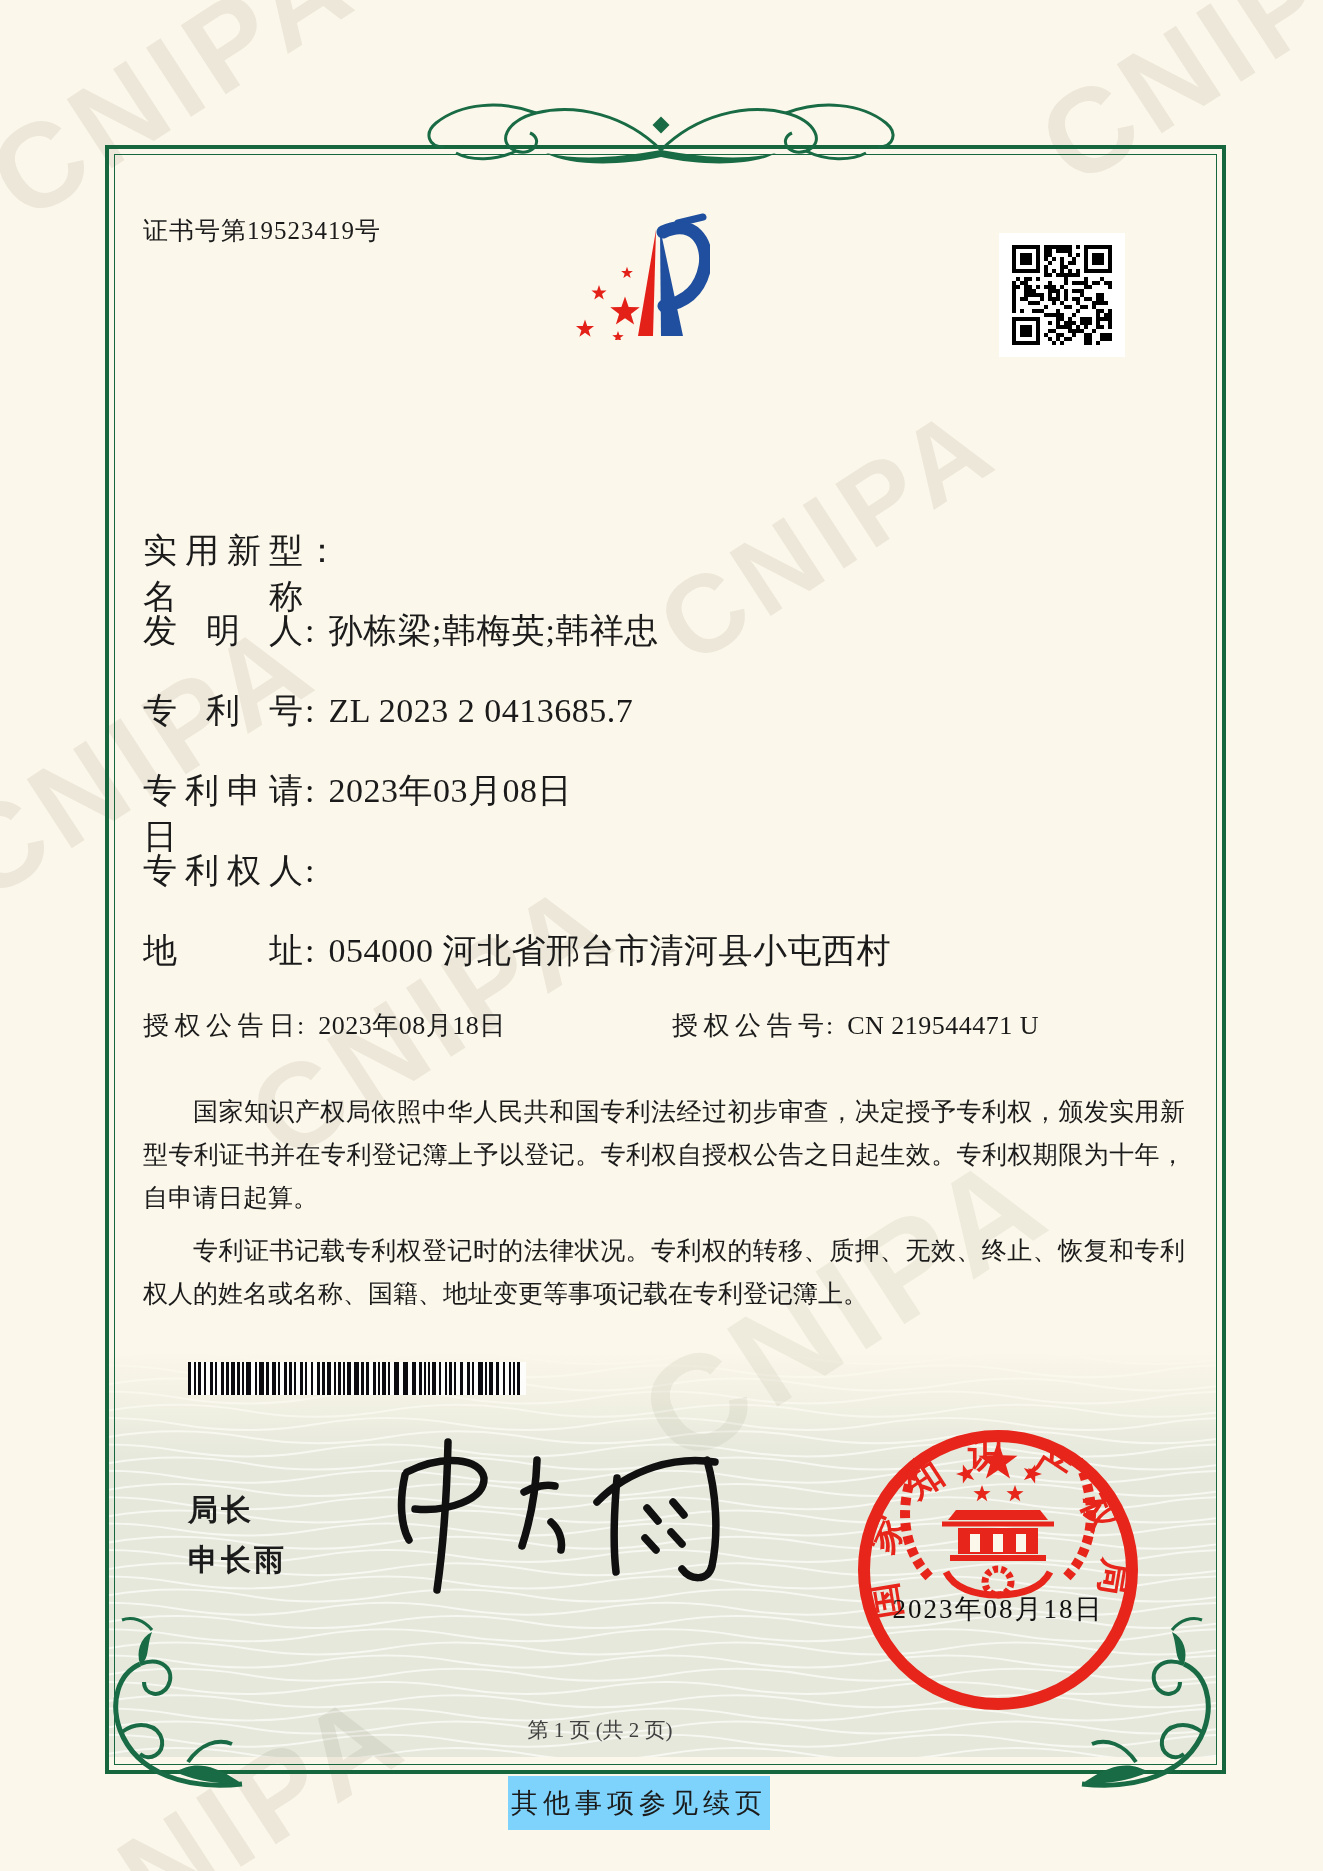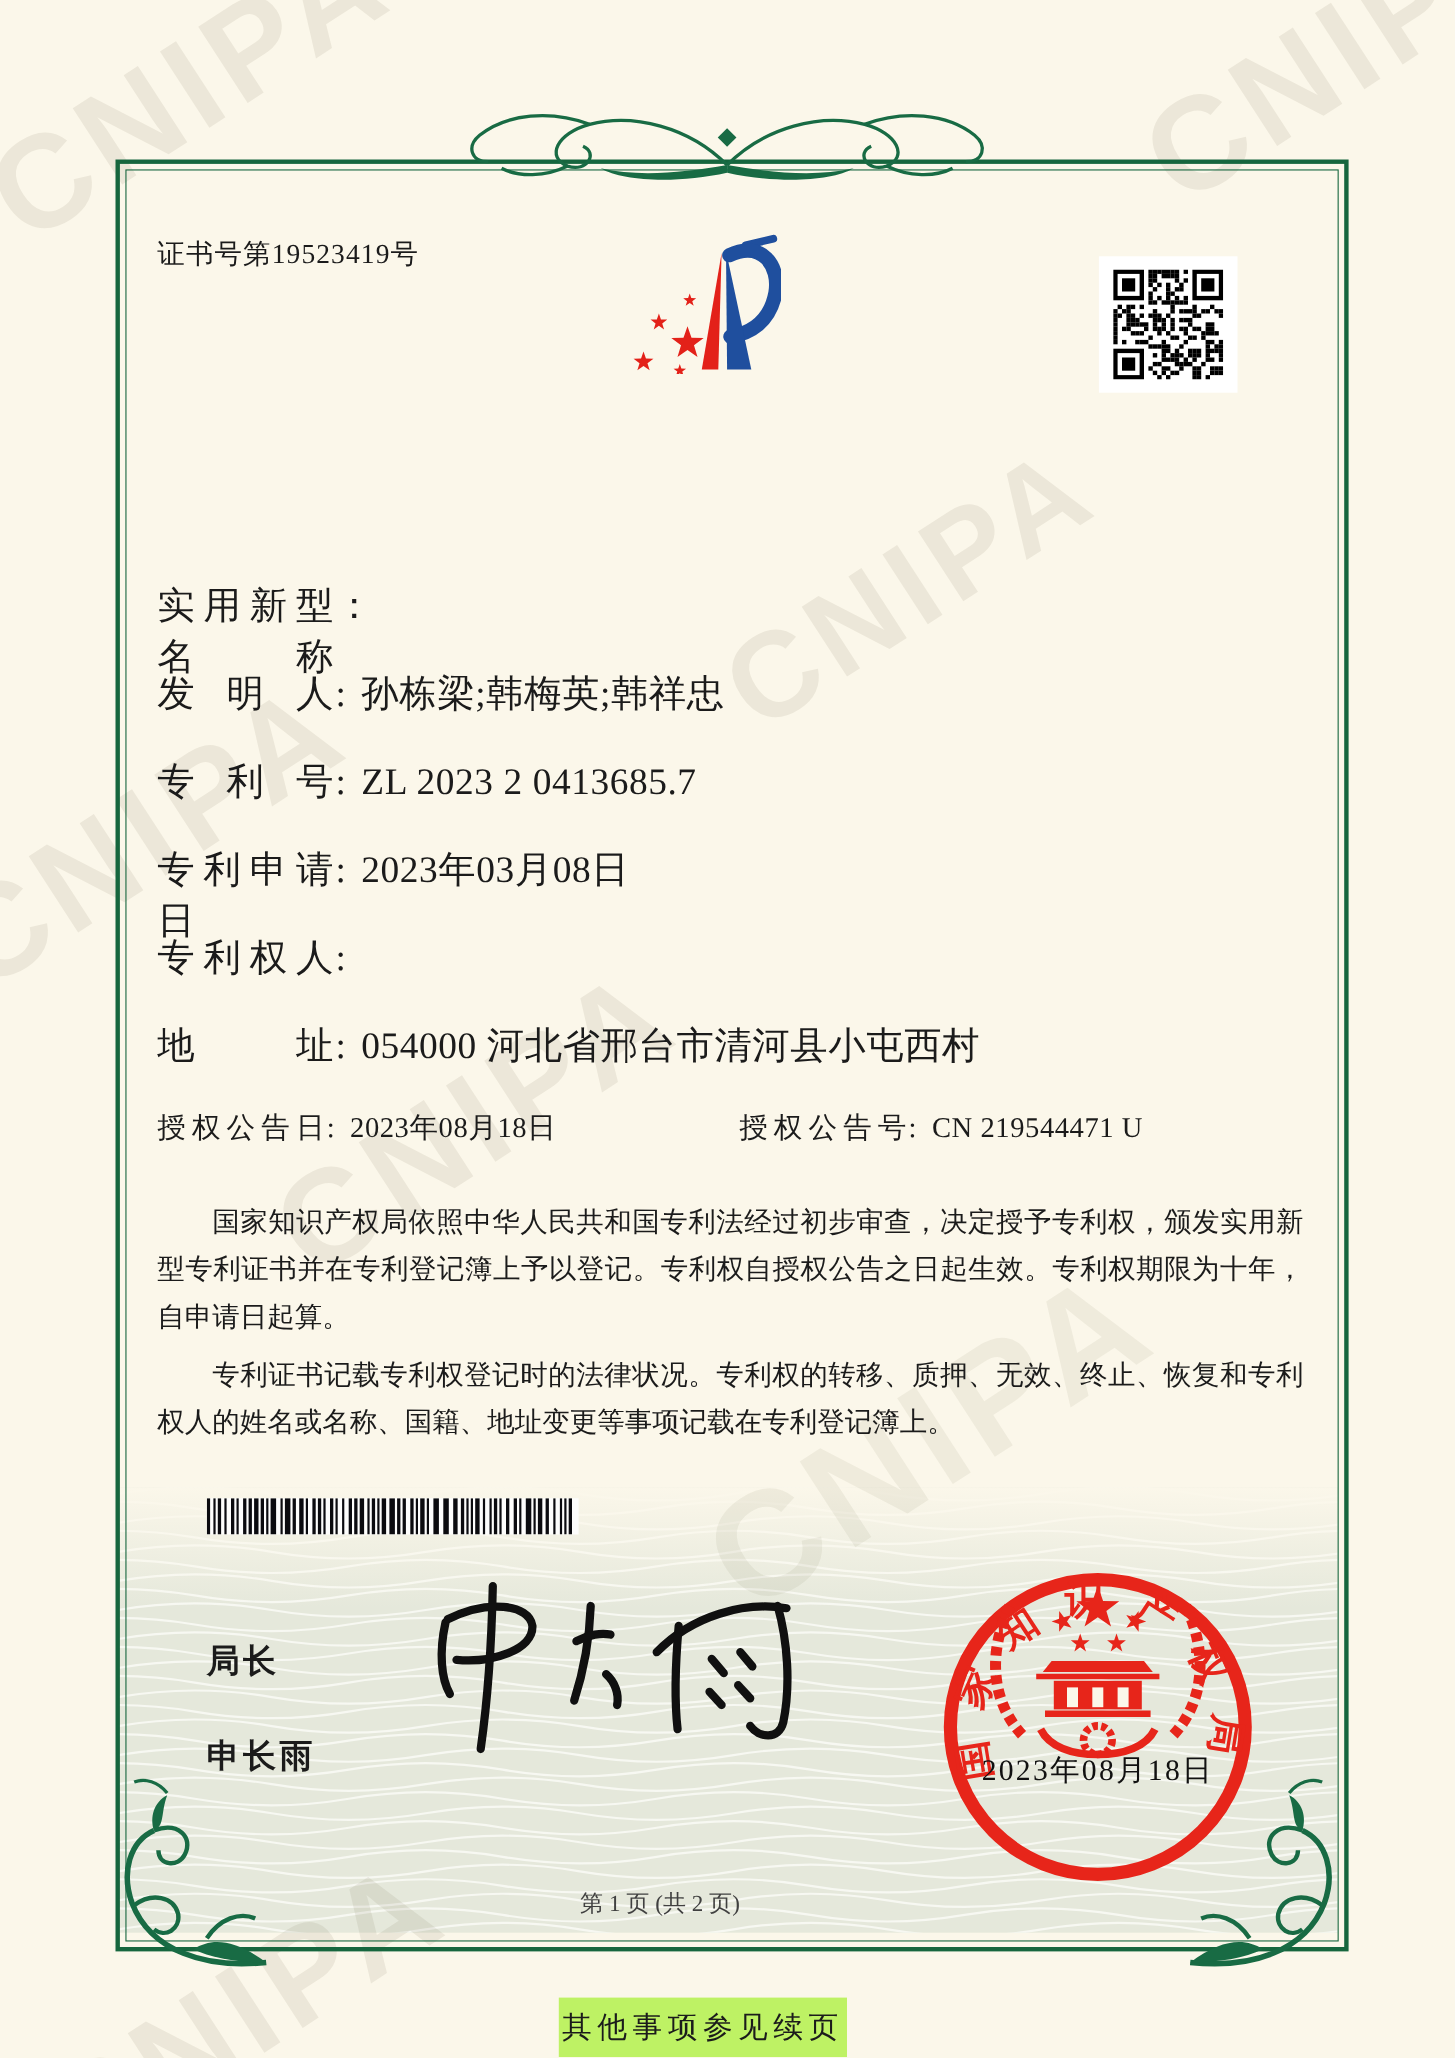--- a/index.html
+++ b/index.html
@@ -35,26 +35,26 @@
   
   #body-text{left:143px;top:1090px;width:1042px;font-size:25px;line-height:43px;
              text-align:justify;z-index:3;}
   #body-text p{margin:0;text-indent:2em;}
   #body-text p + p{margin-top:10px;}
   
   #barcode{left:188px;top:1362px;width:338px;height:33px;background:#fdfdfc;z-index:3;}
   #officer-title{left:188px;top:1490px;font-family:"Liberation Sans","DejaVu Sans",sans-serif;
                  font-weight:bold;font-size:30px;letter-spacing:3px;z-index:3;}
   #officer-name{left:188px;top:1540px;font-family:"Liberation Sans","DejaVu Sans",sans-serif;
-                font-weight:bold;font-size:30px;letter-spacing:3px;z-index:3;margin-top:36px;}
+                font-weight:bold;font-size:30px;letter-spacing:3px;z-index:3;}
   #signature{left:385px;top:1430px;z-index:4;}
   #seal{left:852px;top:1424px;z-index:5;}
   #page-info{left:430px;top:1716px;width:340px;text-align:center;font-size:21px;color:#404040;z-index:3;}
-  #note-box{left:508px;top:1776px;width:262px;height:54px;background:#bef264;z-index:3;
-            text-align:center;line-height:54px;font-size:27px;letter-spacing:5px;margin-top:40px;}
+  #note-box{left:508px;top:1776px;width:262px;height:54px;background:#7dd3fc;z-index:3;
+            text-align:center;line-height:54px;font-size:27px;letter-spacing:5px;}
   .orn{z-index:2;pointer-events:none;}
 </style>
 </head>
 <body>
 
 <div id="page">
 
   <div id="wavezone" class="abs">
     <svg id="waves-svg" width="1109" height="405" xmlns="http://www.w3.org/2000/svg">
         <path d="M0 6.0 q 70 -12 140 0 q 70 12 140 0 q 70 -12 140 0 q 70 12 140 0 q 70 -12 140 0 q 70 12 140 0 q 70 -12 140 0 q 70 12 140 0 q 70 -12 140 0 q 70 12 140 0" fill="none" stroke="#f7f8f2" stroke-width="2"></path>

